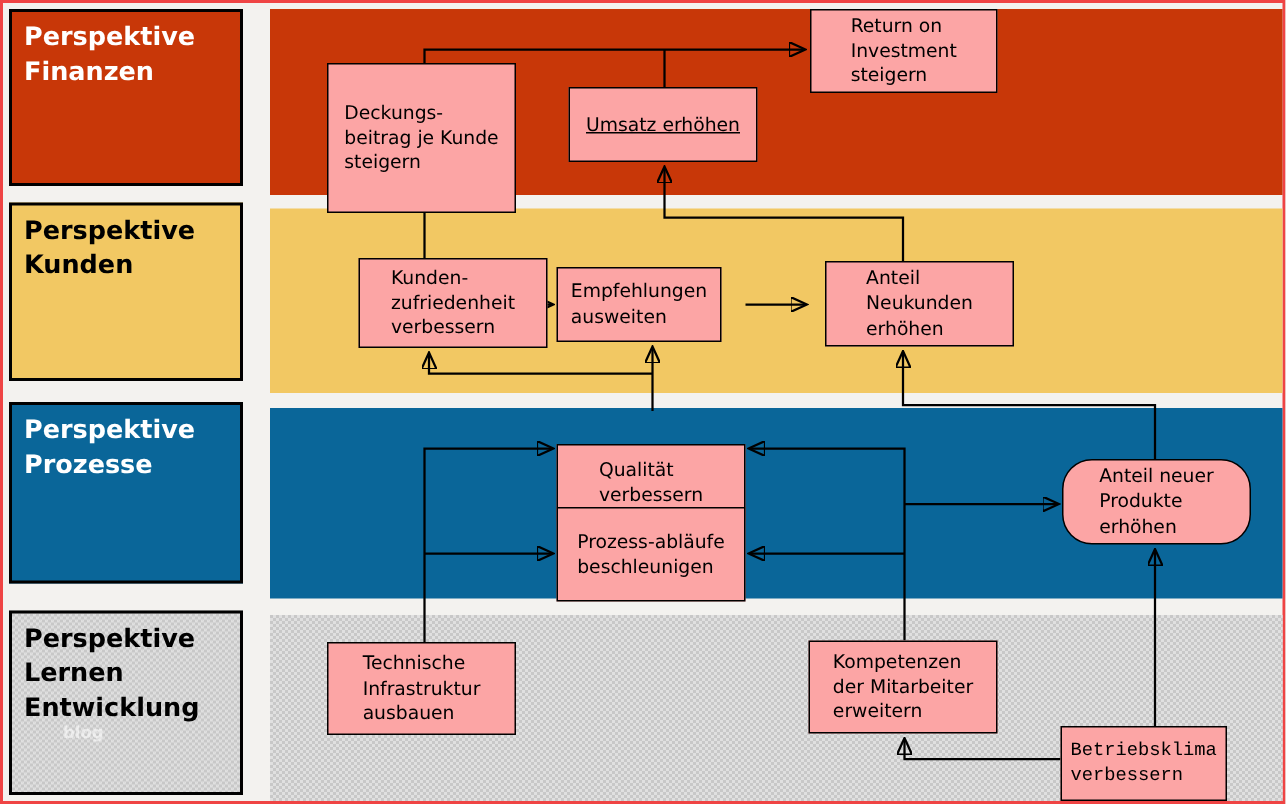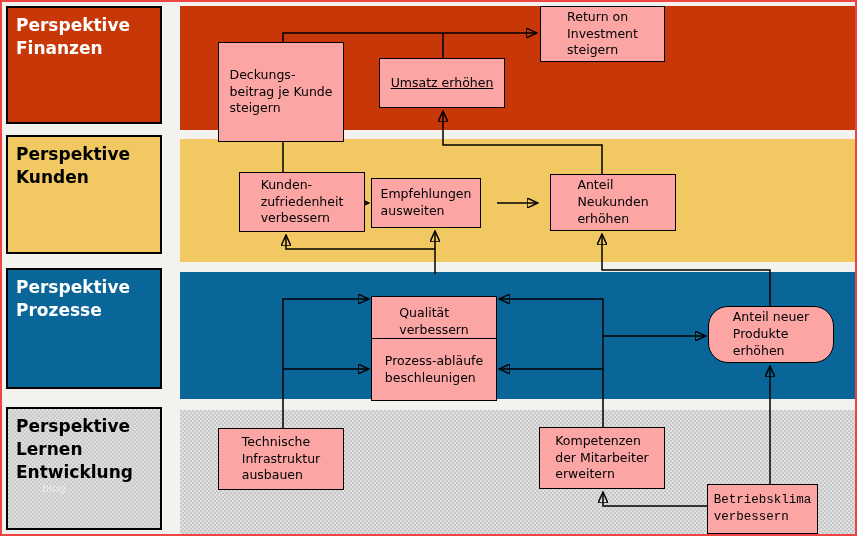--- a/index.html
+++ b/index.html
@@ -57,21 +57,21 @@
   #n-anteil-neukunden{left:548px;top:172px;width:126px;height:57px;}
   #n-qualitaet{left:369px;top:272px;width:126px;height:51px;margin-top:22px;}
   #n-prozessablaeufe{left:369px;top:336px;width:126px;height:63px;}
   #n-anteil-produkte{left:706px;top:304px;width:126px;height:57px;border-radius:20px;}
   #n-technische{left:216px;top:426px;width:126px;height:62px;}
   #n-kompetenzen{left:537px;top:425px;width:126px;height:62px;}
   #n-betriebsklima{left:705px;top:482px;width:111px;height:50px;font-family:Liberation Mono, monospace;}
   
   #watermark{
     position:absolute;left:40px;top:480px;z-index:6;
-    font-size:11px;font-weight:normal;color:rgba(255,255,255,0.55);
+    font-size:11px;font-weight:bold;color:rgba(255,255,255,0.55);
   }
 </style>
 </head>
 <body>
 
 <div id="stage">
 
   <div class="persp" id="persp-finanzen">Perspektive
 Finanzen</div>
   <div class="persp" id="persp-kunden">Perspektive

